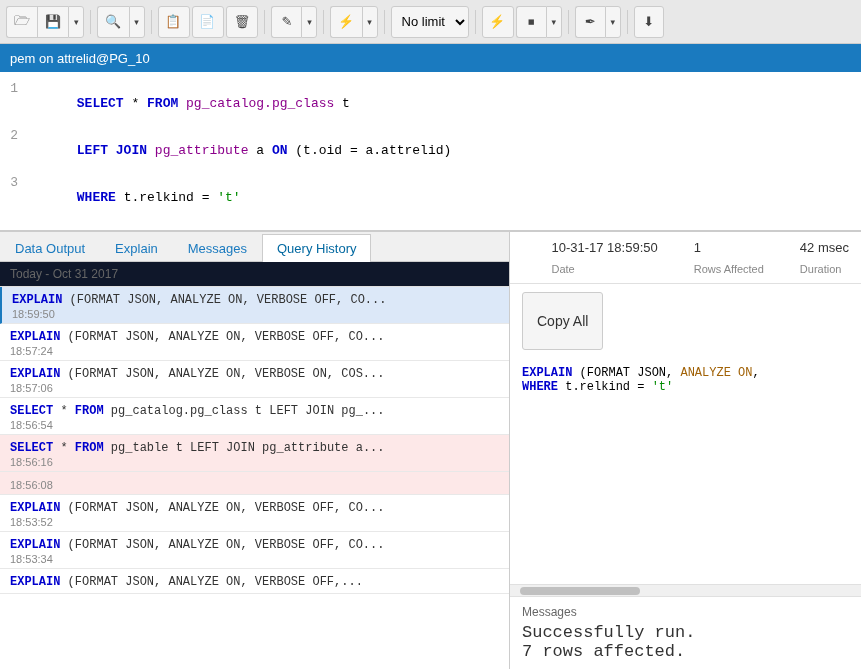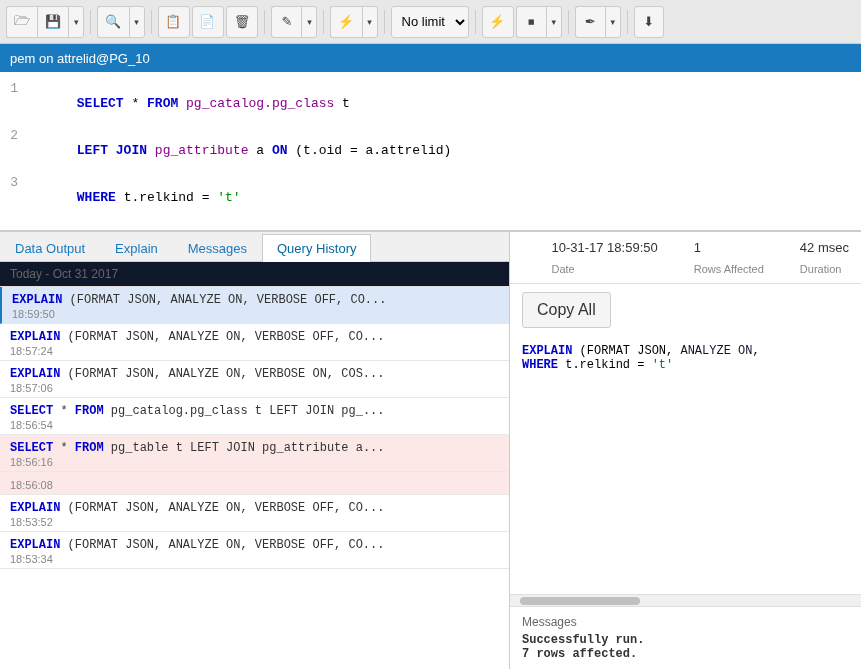--- a/index.html
+++ b/index.html
@@ -78,32 +78,32 @@
     .history-query { font-family: 'Courier New', monospace; font-size: 12px; color: #333; white-space: nowrap; overflow: hidden; text-overflow: ellipsis; }
     .history-time { font-size: 11px; color: #888; margin-top: 1px; }
 
     
     .right-panel { flex: 1; background: white; display: flex; flex-direction: column; }
     .right-header { display: flex; justify-content: flex-end; padding: 8px 12px; border-bottom: 1px solid #e0e0e0; gap: 36px; }
     .info-block { display: flex; flex-direction: column; }
     .info-value { font-size: 13px; color: #333; font-weight: 500; }
     .info-label { font-size: 11px; color: #888; margin-top: 8px; }
     .copy-all-btn {
-      margin: 8px 12px; padding: 8px 14px; border: 1px solid #ccc;
-      background: #f5f5f5; border-radius: 3px; cursor: pointer; font-size: 16px;
+      margin: 8px 12px; padding: 20px 14px; border: 1px solid #ccc;
+      background: #f5f5f5; border-radius: 3px; cursor: pointer; font-size: 14px;
       color: #333; width: fit-content;
     }
     .sql-preview { padding: 8px 12px; font-family: 'Courier New', monospace; font-size: 12px; flex: 1; overflow: auto; }
     .scrollbar-area { height: 12px; background: #f0f0f0; border-top: 1px solid #e0e0e0; position: relative; }
     .scrollbar-thumb { height: 8px; width: 120px; background: #c0c0c0; border-radius: 4px; position: absolute; left: 10px; top: 2px; }
 
     
     .messages-section { border-top: 1px solid #e0e0e0; padding: 8px 12px; }
     .messages-label { font-size: 12px; color: #666; margin-bottom: 4px; }
-    .messages-content { font-size: 12px; color: #333; font-family: 'Courier New', monospace; font-weight: bold; }
+    .messages-content { font-size: 17px; color: #333; font-family: 'Courier New', monospace; }
 
     
     .history-list::-webkit-scrollbar { width: 8px; }
     .history-list::-webkit-scrollbar-track { background: #f0f0f0; }
     .history-list::-webkit-scrollbar-thumb { background: #ccc; border-radius: 4px; }
   </style>
 </head>
 <body>
 
 <div class="toolbar">
@@ -280,20 +280,26 @@
         <div class="history-time">18:53:52</div>
       </div>
 
       <div class="history-item">
         <div class="history-query">
           <span style="color:#0000cd;font-weight:bold;">EXPLAIN</span> (FORMAT JSON, ANALYZE ON, VERBOSE OFF, CO...
         </div>
         <div class="history-time">18:53:34</div>
       </div>
 
+      <div class="history-item">
+        <div class="history-query">
+          <span style="color:#0000cd;font-weight:bold;">EXPLAIN</span> (FORMAT JSON, ANALYZE ON, VERBOSE OFF,...
+        </div>
+        <div class="history-time"></div>
+      </div>
 
     </div>
   </div>
 
   <div class="right-panel">
 
     <div class="right-header">
       <div class="info-block">
         <span class="info-value">10-31-17 18:59:50</span>
         <span class="info-label">Date</span>
@@ -305,21 +311,21 @@
       <div class="info-block">
         <span class="info-value">42 msec</span>
         <span class="info-label">Duration</span>
       </div>
     </div>
 
     <button class="copy-all-btn">Copy All</button>
 
     <div class="sql-preview">
       <div>
-        <span style="color:#0000cd;font-weight:bold;">EXPLAIN</span> (FORMAT JSON, <span style="color:#0f172a;">ANALYZE ON</span>,
+        <span style="color:#0000cd;font-weight:bold;">EXPLAIN</span> (FORMAT JSON, <span style="color:#a16207;">ANALYZE ON</span>,
       </div>
       <div>
         <span style="color:#0000cd;font-weight:bold;">WHERE</span> t.relkind = <span style="color:#008b00;">'t'</span>
       </div>
     </div>
 
     <div class="scrollbar-area">
       <div class="scrollbar-thumb"></div>
     </div>
 

